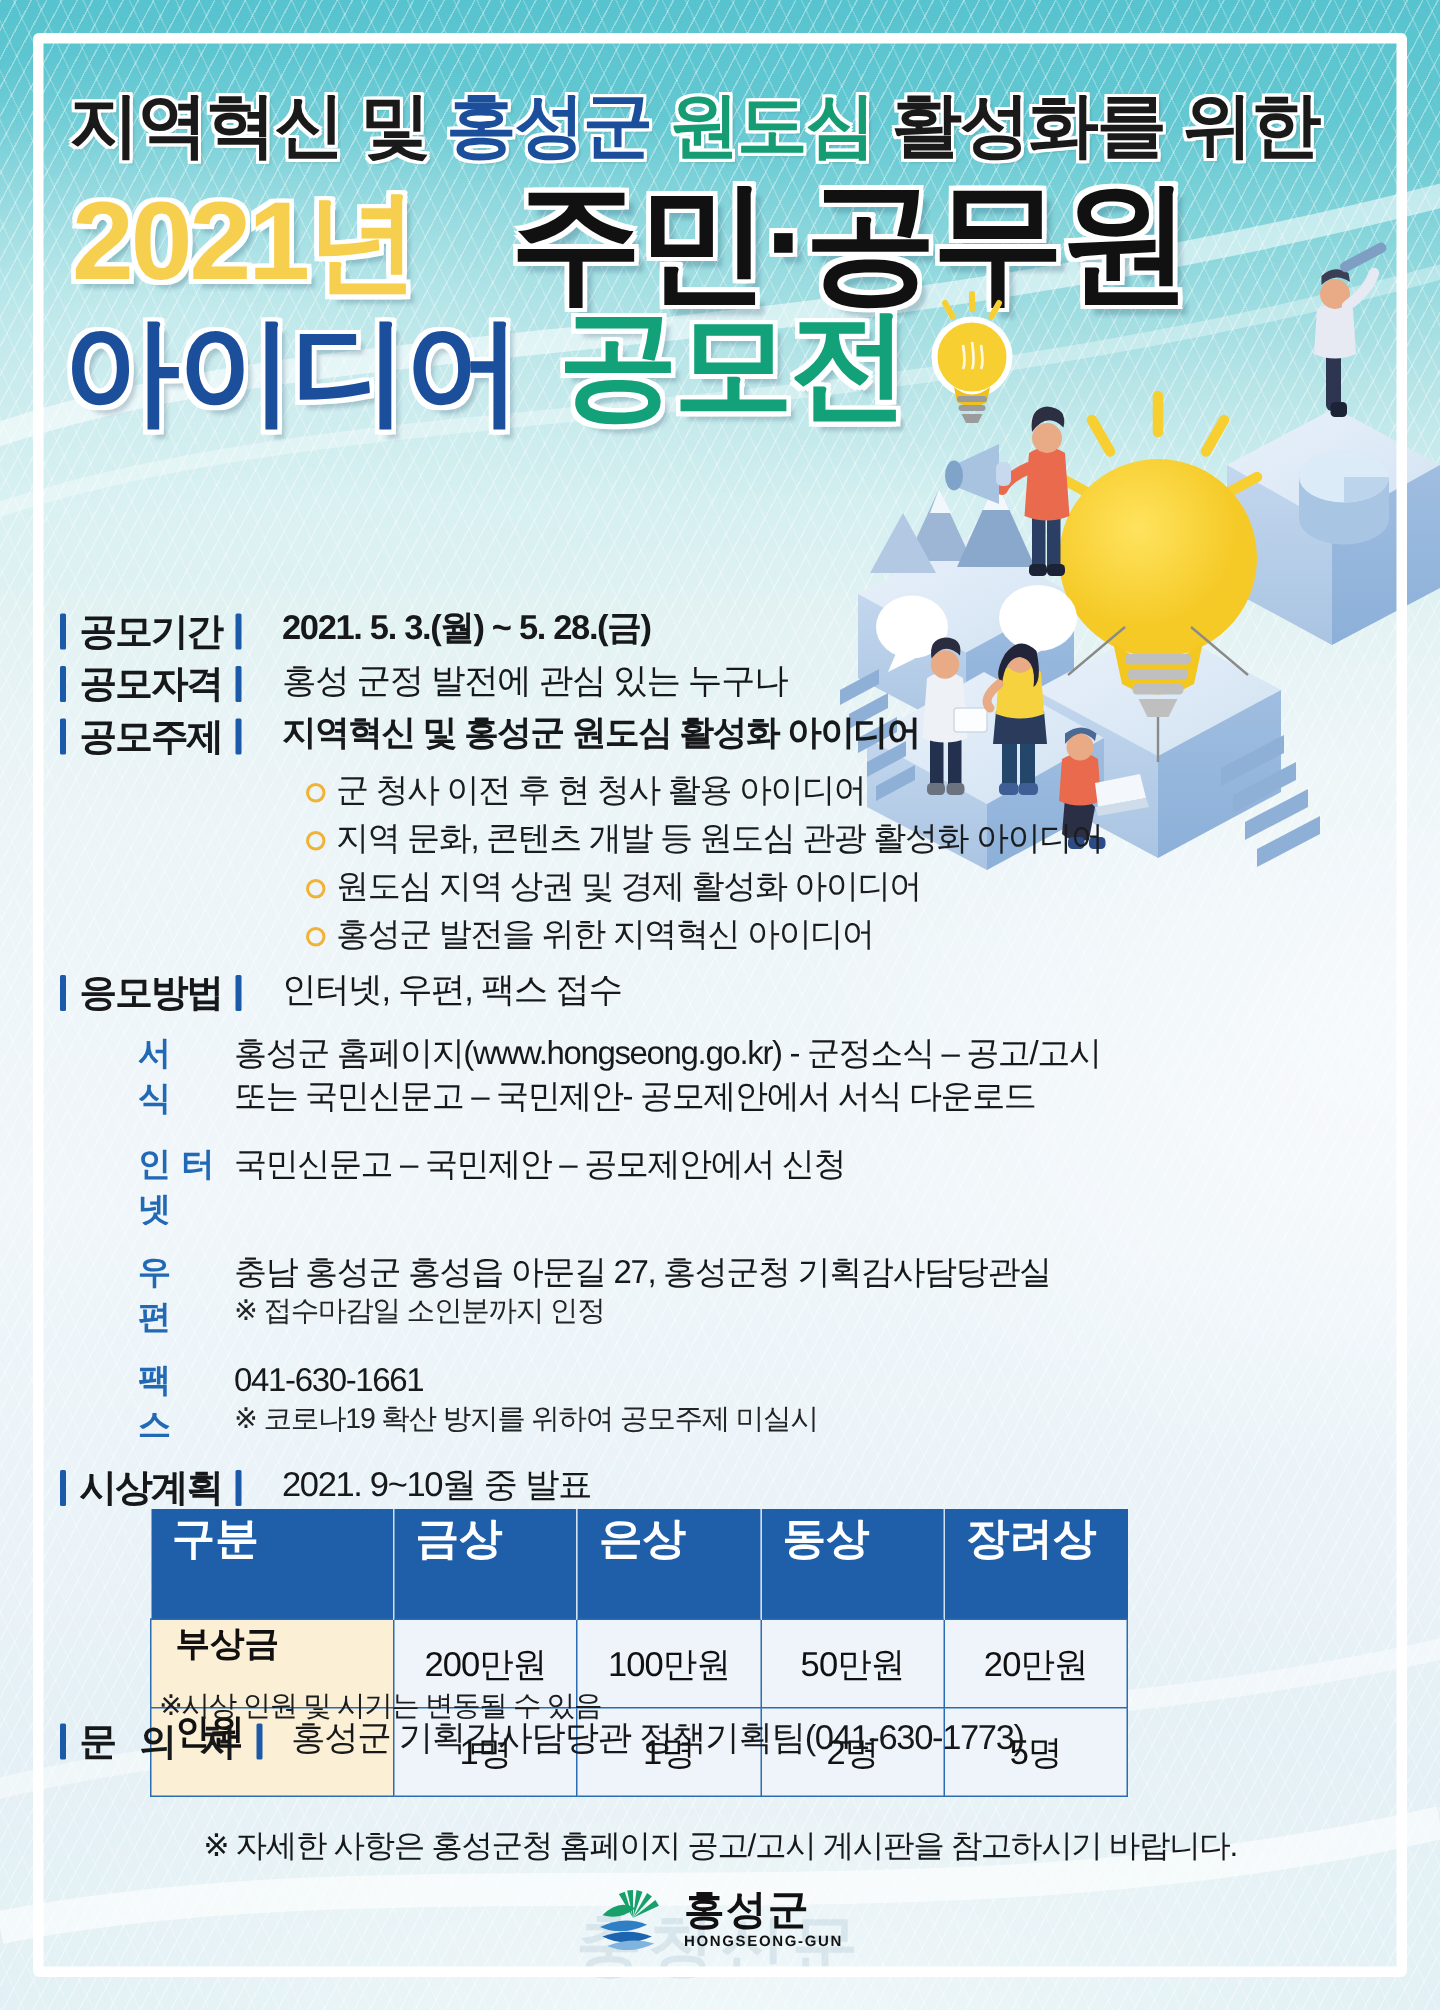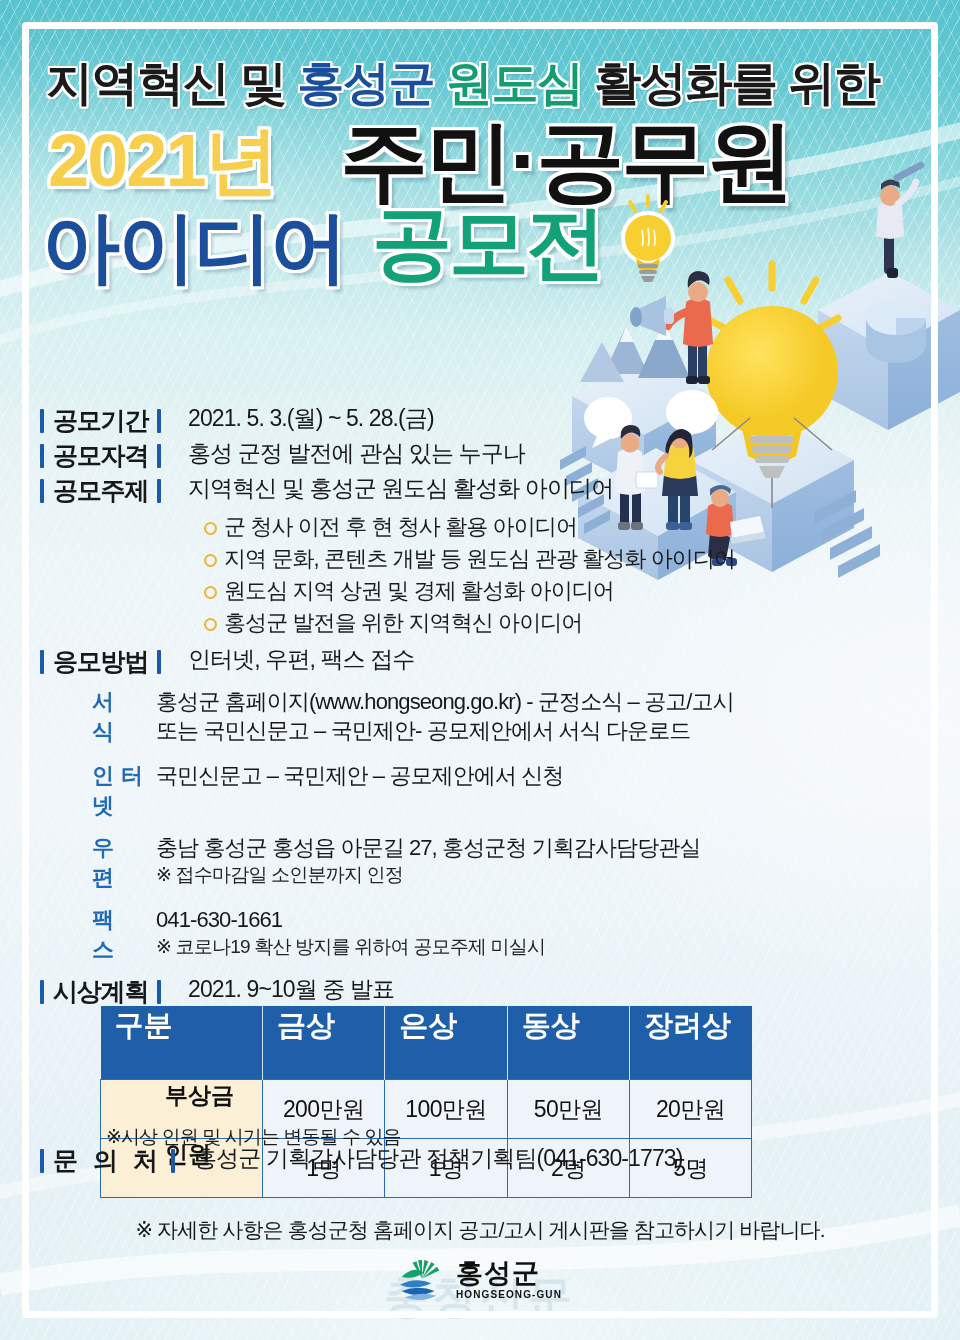--- a/index.html
+++ b/index.html
@@ -103,21 +103,21 @@
   .lbl{
     display:flex;align-items:center;gap:9px;flex:0 0 auto;
     width:140px;
   }
   .bar{display:inline-block;width:4px;height:24px;background:#1b5aa8;border-radius:1px;}
   .lbl-txt{
     font-size:25px;font-weight:800;color:#17181a;letter-spacing:-1.2px;white-space:nowrap;
   }
   .lbl-txt.sp{letter-spacing:4px;}
   .val{font-size:23px;color:#17181a;letter-spacing:-.9px;padding-left:8px;line-height:1.28;}
-  .val.b{font-weight:400;}
+  .val.b{font-weight:700;}
   .val.norm{font-weight:400;}
 
   .bullets{margin:4px 0 0 0;padding:0;list-style:none;}
   .bullets li{
     position:relative;font-size:22px;color:#1b1c1e;letter-spacing:-.9px;
     padding-left:24px;line-height:1.46;
   }
   .bullets li::before{
     content:"";position:absolute;left:4px;top:11px;
     width:9px;height:9px;border-radius:50%;
@@ -143,21 +143,21 @@
     height:38px;text-align:justify;padding:0 14px;letter-spacing:0;
     border-right:1px solid #cfe0f0;
   }
   thead th:last-child{border-right:none;font-family:Liberation Serif, serif;}
   thead th span{display:inline-block;width:100%;}
   thead th span::after{content:"";display:inline-block;width:100%;}
   tbody th{
     background:#fbefd6;color:#111;font-size:23px;font-weight:800;
     height:39px;border:1px solid #2a6cb3;text-align:justify;padding:0 16px;
   }
-  tbody th span{display:inline-block;width:100%;margin-left:48px;}
+  tbody th span{display:inline-block;width:100%;}
   tbody th span::after{content:"";display:inline-block;width:100%;}
   tbody td{
     background:#eef4fa;color:#111;font-size:23px;font-weight:400;
     height:39px;border:1px solid #2a6cb3;text-align:center;letter-spacing:-.6px;
   }
   .tblnote{
     position:absolute;left:106px;top:1124px;
     font-size:19px;color:#1b1c1e;letter-spacing:-.9px;
   }
   

